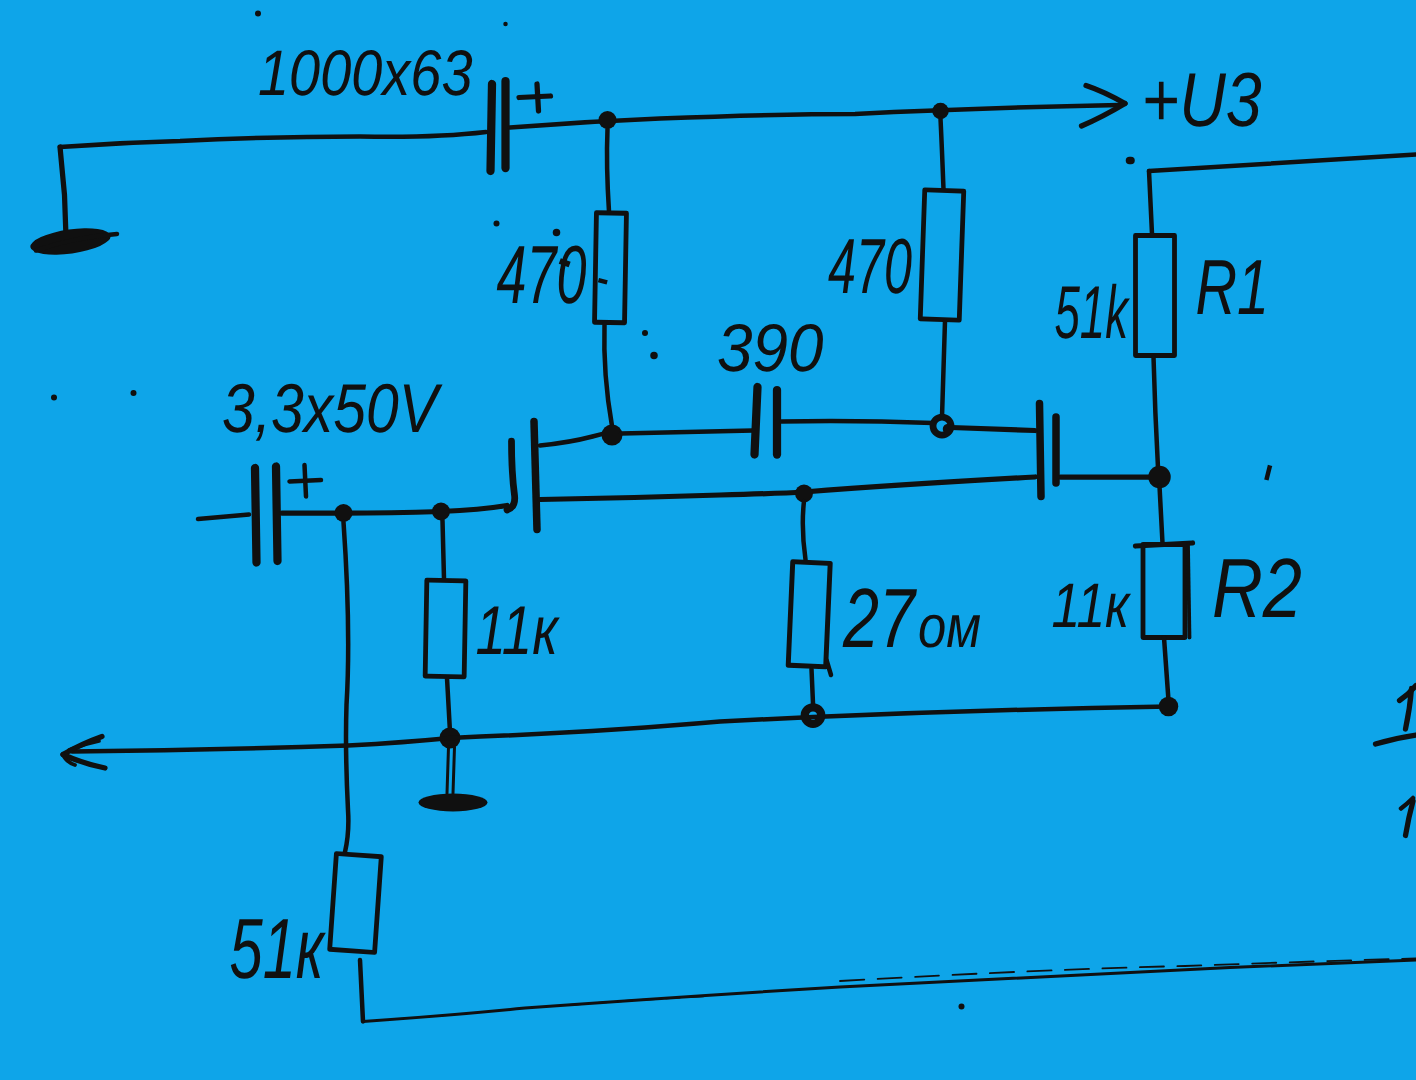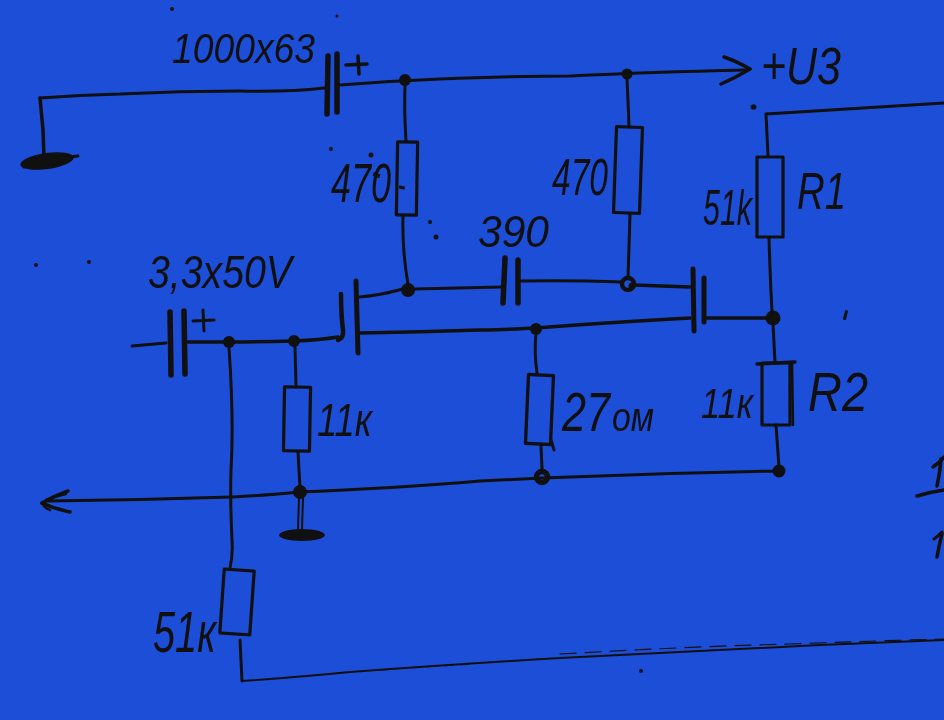--- a/index.html
+++ b/index.html
@@ -1,16 +1,16 @@
 <!DOCTYPE html>
 <html><head>
 <meta charset="utf-8">
 <style>
   html,body{margin:0;padding:0;background:#ffffff;}
-  .page{position:relative;width:944px;height:720px;background:#1d4ed8;overflow:hidden;}
+  .page{position:relative;width:944px;height:720px;background:#0ea5e9;overflow:hidden;}
   svg{position:absolute;left:0;top:0;}
   text{font-family:"Liberation Sans",sans-serif;fill:#101010;stroke:none;}
 </style>
 </head>
 <body>
 <div class="page">
 <svg width="944" height="720" viewBox="0 0 944 720" fill="none" stroke="#101010" stroke-width="3" stroke-linecap="round" stroke-linejoin="round">
 
 <g>
   <path d="M40 98 L43 130 L44 158" stroke-width="3.5"></path>

